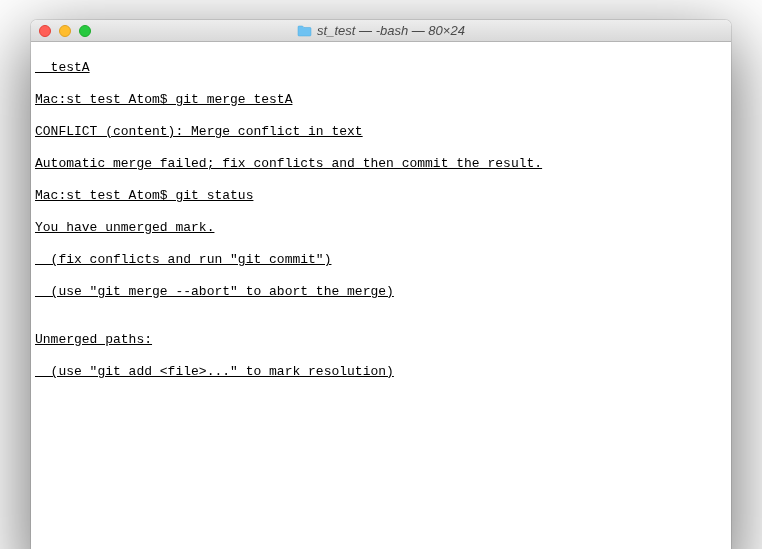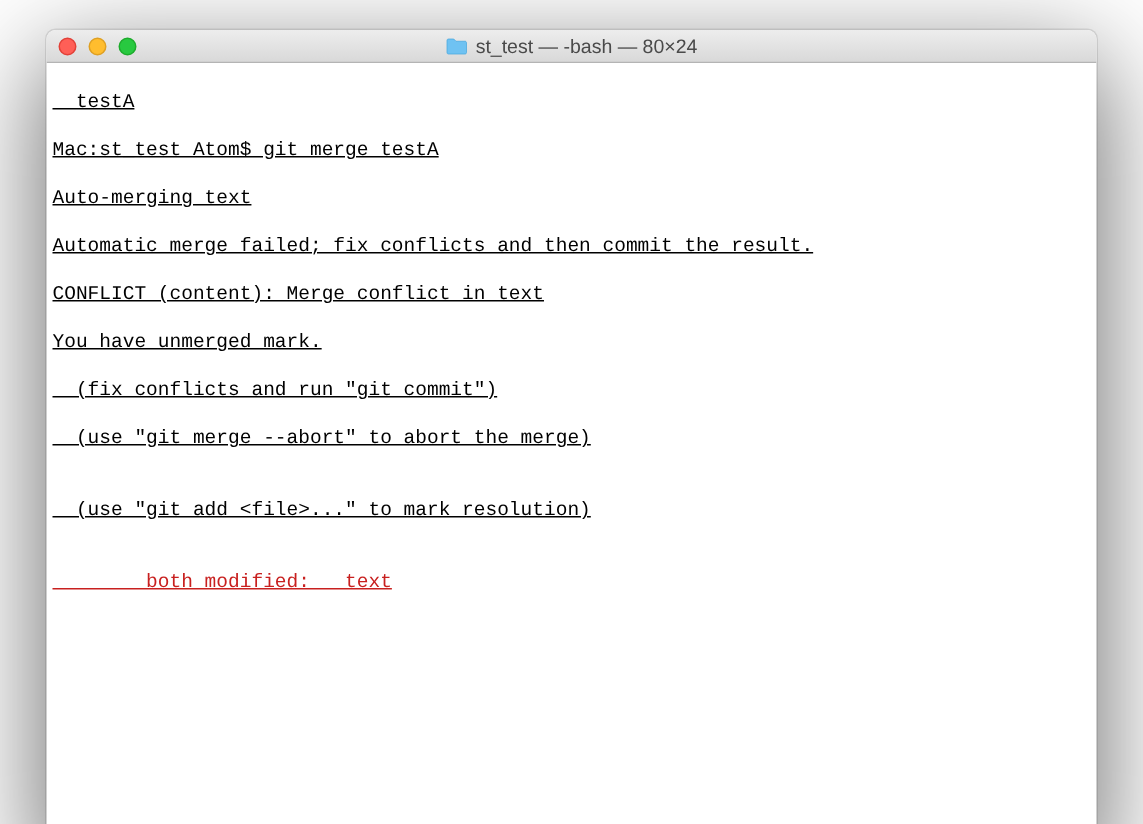--- a/index.html
+++ b/index.html
@@ -42,20 +42,21 @@
     .tl-min { background: #ffbd2e; border: 0.5px solid #dfa022; }
     .tl-max { background: #28c940; border: 0.5px solid #1dac2c; }
     .title-content {
       margin: 0 auto;
       display: flex;
       align-items: center;
       gap: 5px;
       font-size: 13px;
       color: #4a4a4a;
       font-family: -apple-system, "Helvetica Neue", sans-serif;
+      font-style: italic;
     }
     .folder-icon svg { display: block; }
     .terminal-body {
       padding: 2px 4px 12px 4px;
       font-size: 13px;
       line-height: 16px;
       color: #000;
       white-space: pre;
       min-height: 480px;
     }
@@ -77,30 +78,30 @@
         <svg width="15" height="12" viewBox="0 0 15 12">
           <path d="M1 2 C1 1.4 1.4 1 2 1 L5.5 1 L7 2.5 L13 2.5 C13.6 2.5 14 2.9 14 3.5 L14 10 C14 10.6 13.6 11 13 11 L2 11 C1.4 11 1 10.6 1 10 Z" fill="#6fc2f2" stroke="#4aa8de" stroke-width="0.5"></path>
         </svg>
       </span>
       <span>st_test — -bash — 80×24</span>
     </div>
   </div>
   <div class="terminal-body">
 <div class="line">  testA</div>
 <div class="line">Mac:st_test Atom$ git merge testA</div>
-<div class="line">Auto-merging text</div>
+<div class="line">CONFLICT (content): Merge conflict in text</div>
 <div class="line">Automatic merge failed; fix conflicts and then commit the result.</div>
-<div class="line">CONFLICT (content): Merge conflict in text</div>
+<div class="line">Mac:st_test Atom$ git status</div>
 <div class="line">You have unmerged mark.</div>
 <div class="line">  (fix conflicts and run "git commit")</div>
 <div class="line">  (use "git merge --abort" to abort the merge)</div>
 <div class="line"></div>
+<div class="line">Unmerged paths:</div>
 <div class="line">  (use "git add &lt;file&gt;..." to mark resolution)</div>
 <div class="line"></div>
-<div class="line red">        both modified:   text</div>
 <div class="line"></div>
 
 
 
 
 
 
 
   </div>
 </div>

